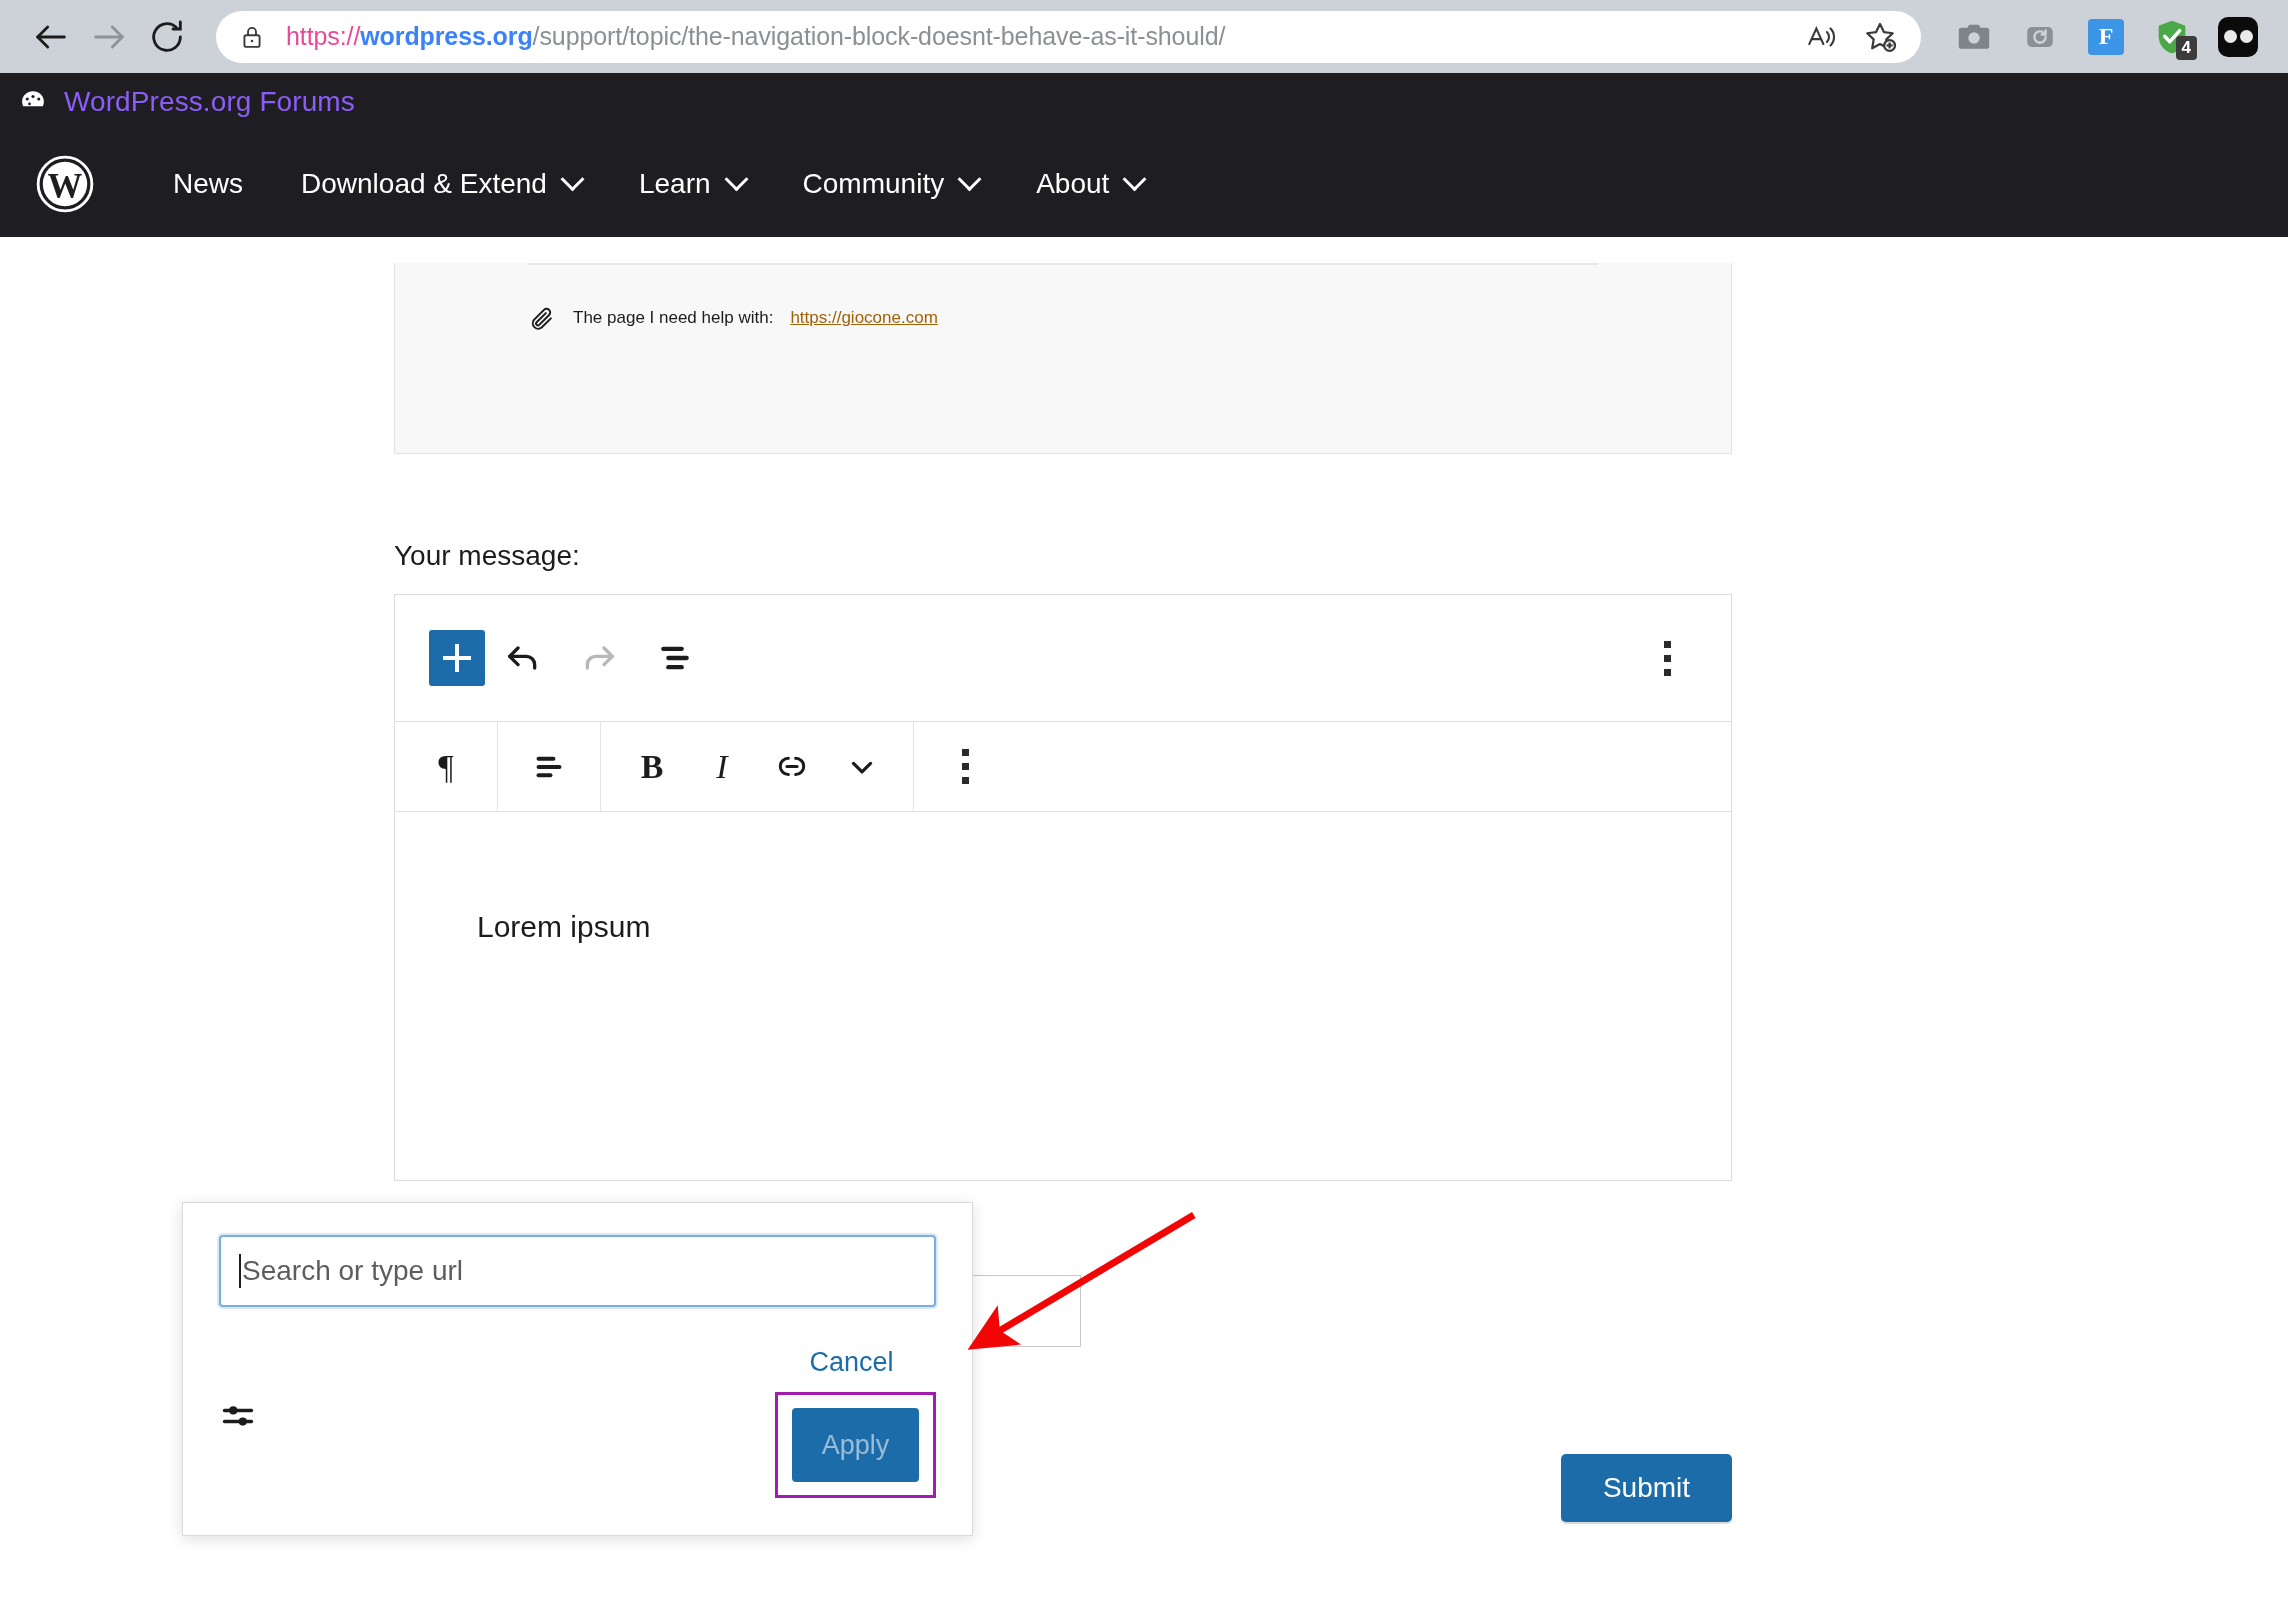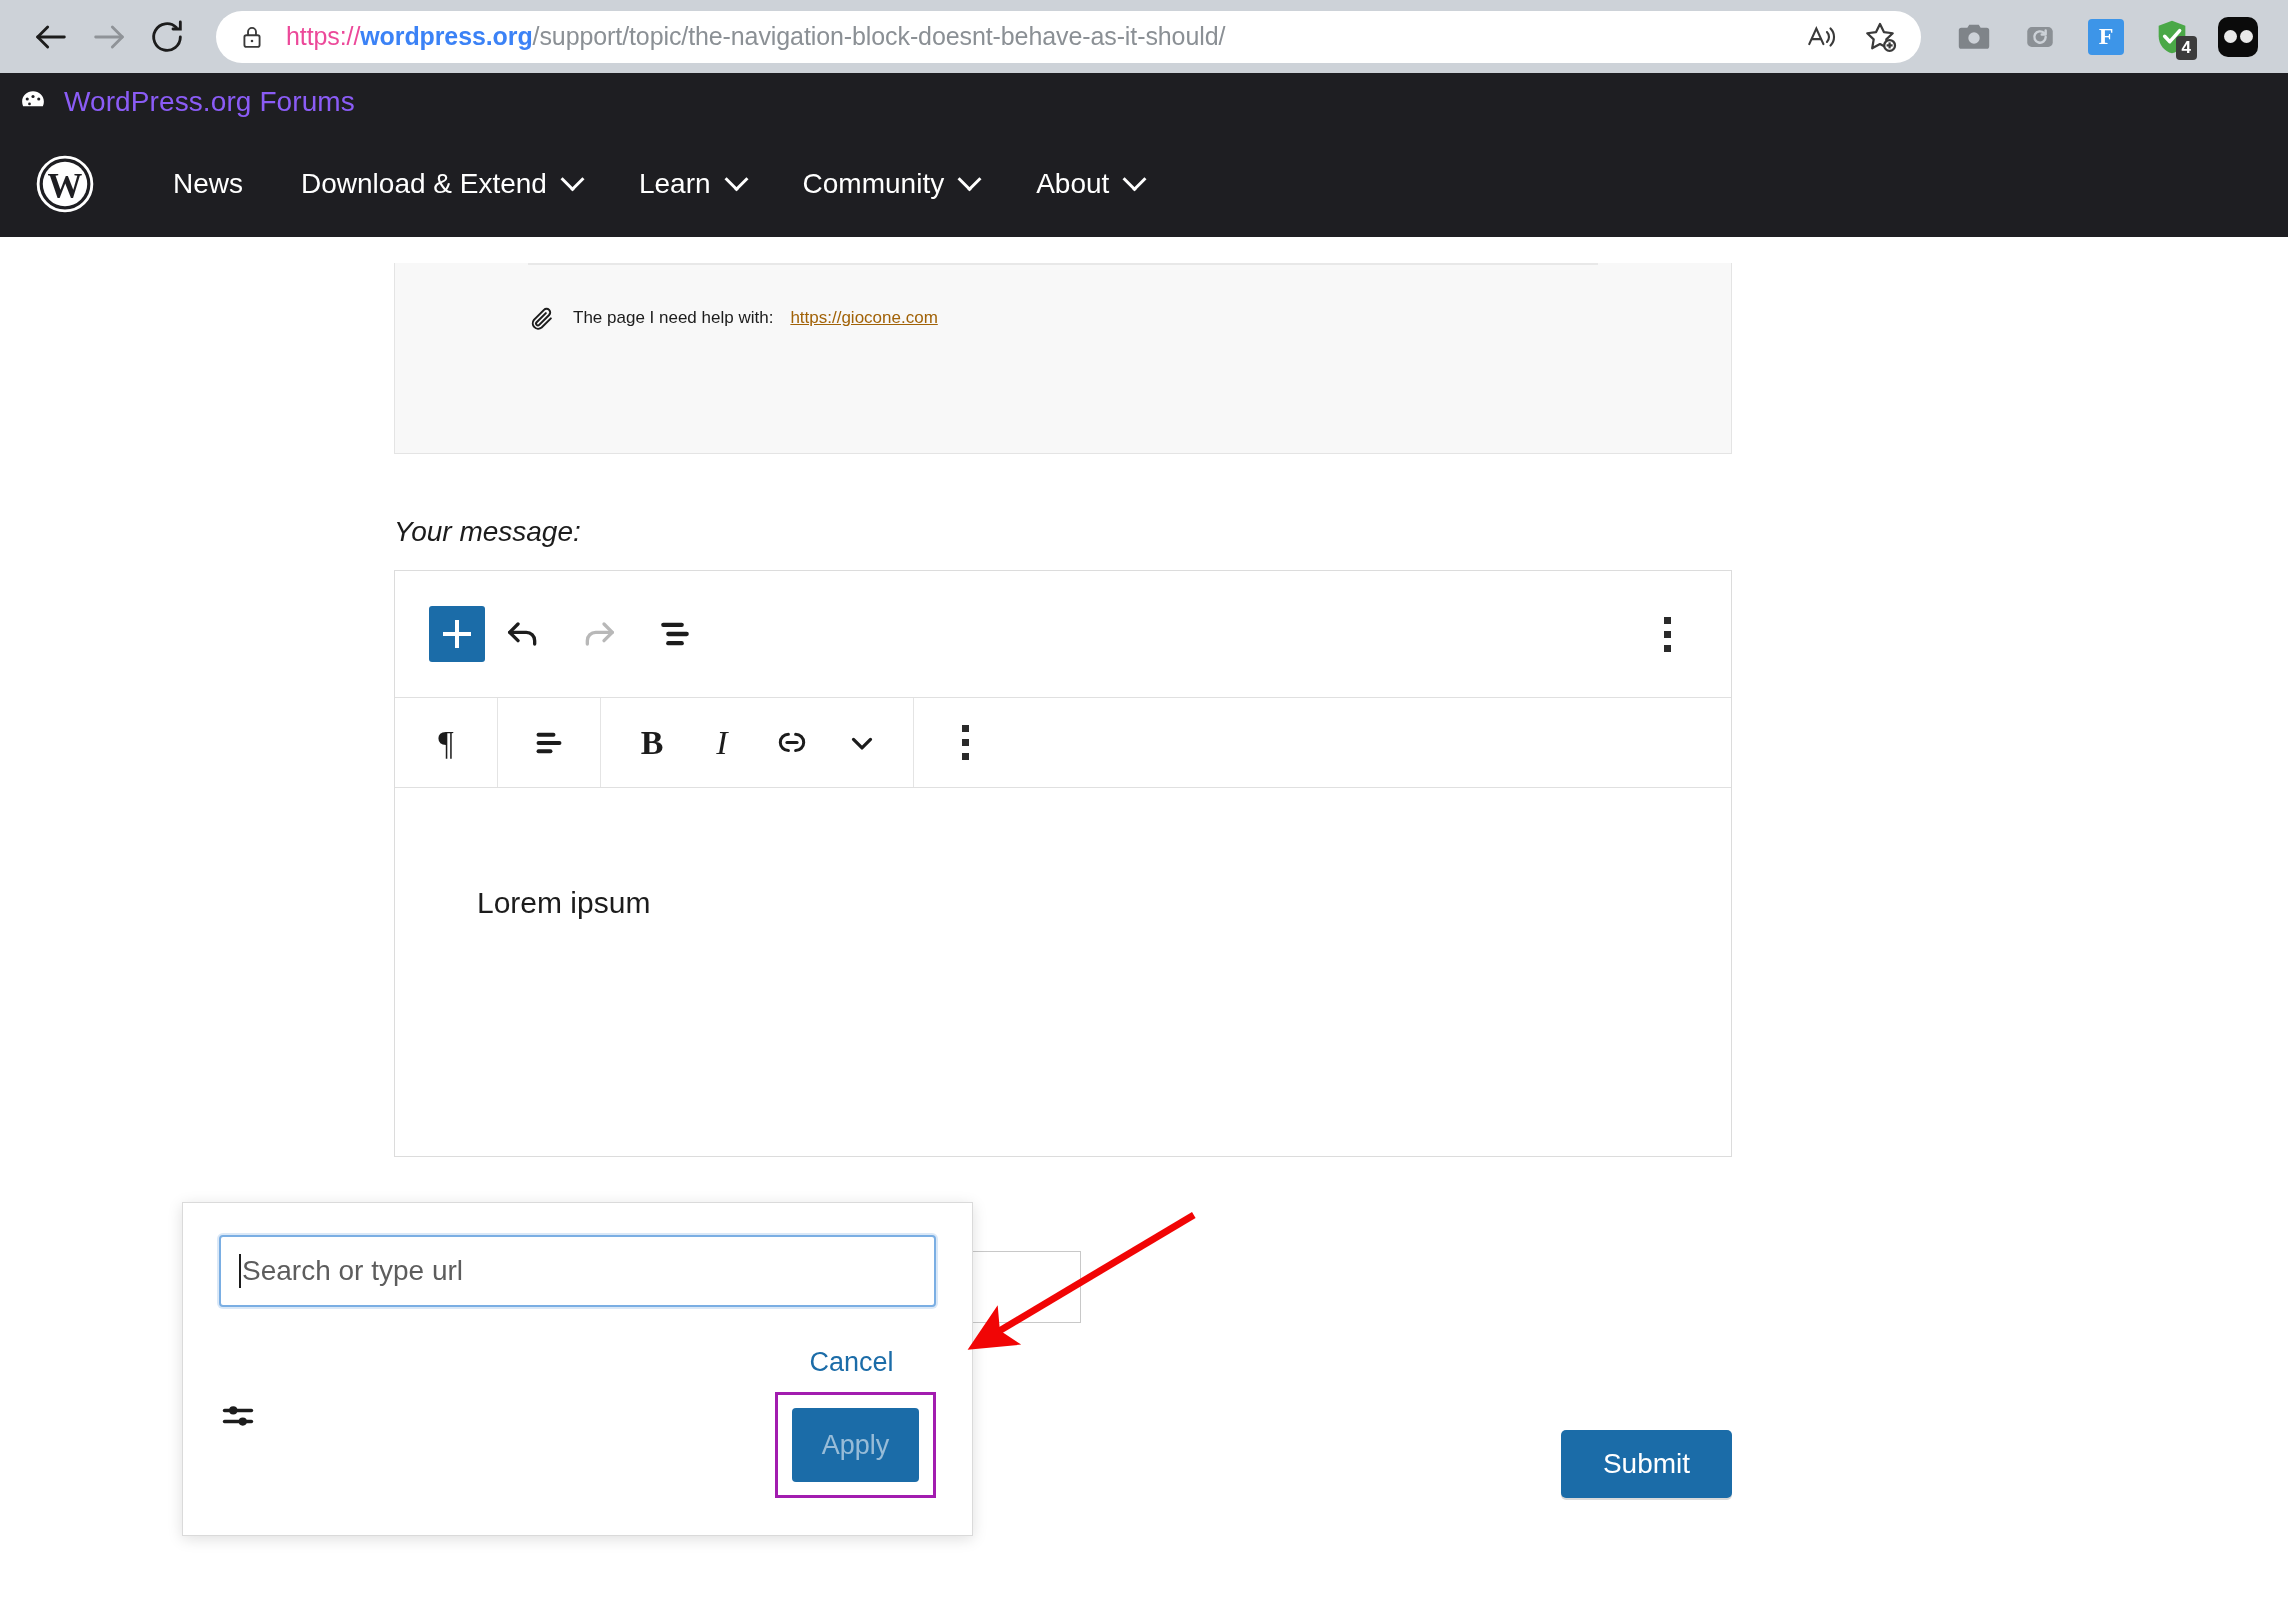--- a/index.html
+++ b/index.html
@@ -166,23 +166,22 @@
   }
   .info-row a {
     color: #a16207;
     text-decoration: underline;
   }
   .clip-icon { display: flex; align-items: center; }
 
   .field-label {
     font-size: 28px;
     color: #1c1c1c;
-    margin-top: 62px;
+    margin-top: 86px;
     margin-bottom: 22px;
-    font-style: italic;
   }
 
   
   .editor {
     border: 1px solid #dcdcdc;
     background: #ffffff;
   }
   .editor-topbar {
     height: 127px;
     border-bottom: 1px solid #e0e0e0;

